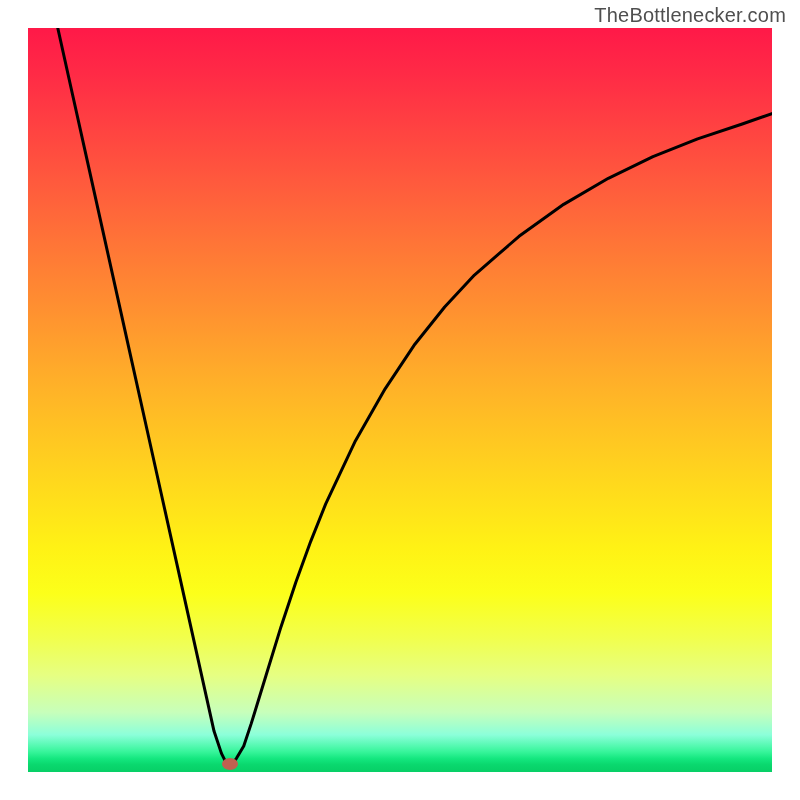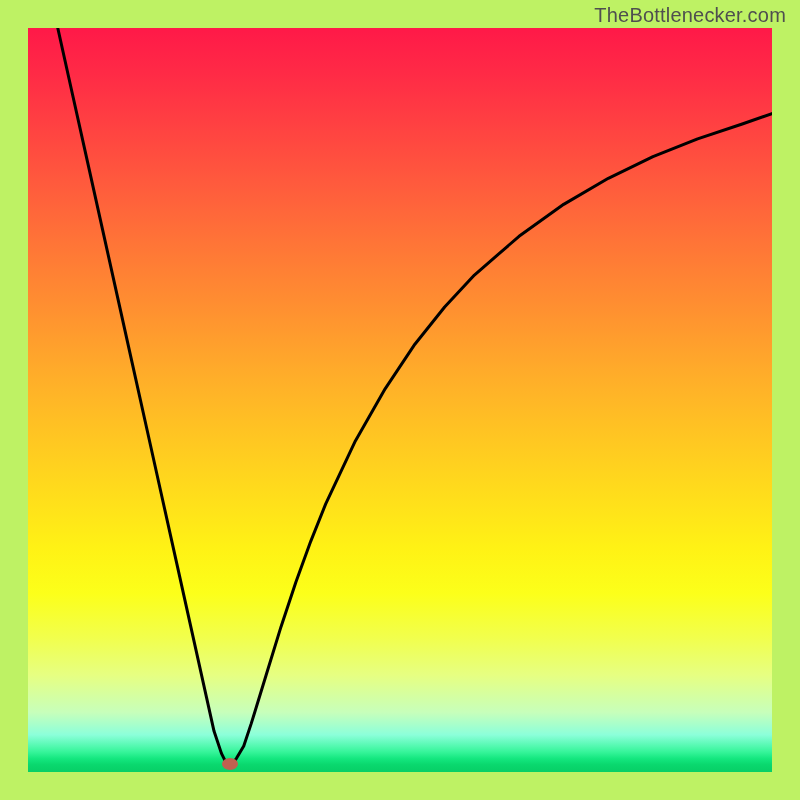--- a/index.html
+++ b/index.html
@@ -9,21 +9,21 @@
     height: 800px;
     background: #000;
     font-family: Arial, Helvetica, sans-serif;
   }
   .frame {
     position: absolute;
     top: 0;
     left: 0;
     width: 800px;
     height: 800px;
-    background: #bef264;
+    background: #ffffff;
   }
   .watermark {
     position: absolute;
     top: 4px;
     right: 14px;
     color: #4f4f4f;
     font-size: 20px;
     letter-spacing: 0.2px;
     font-weight: 500;
   }

